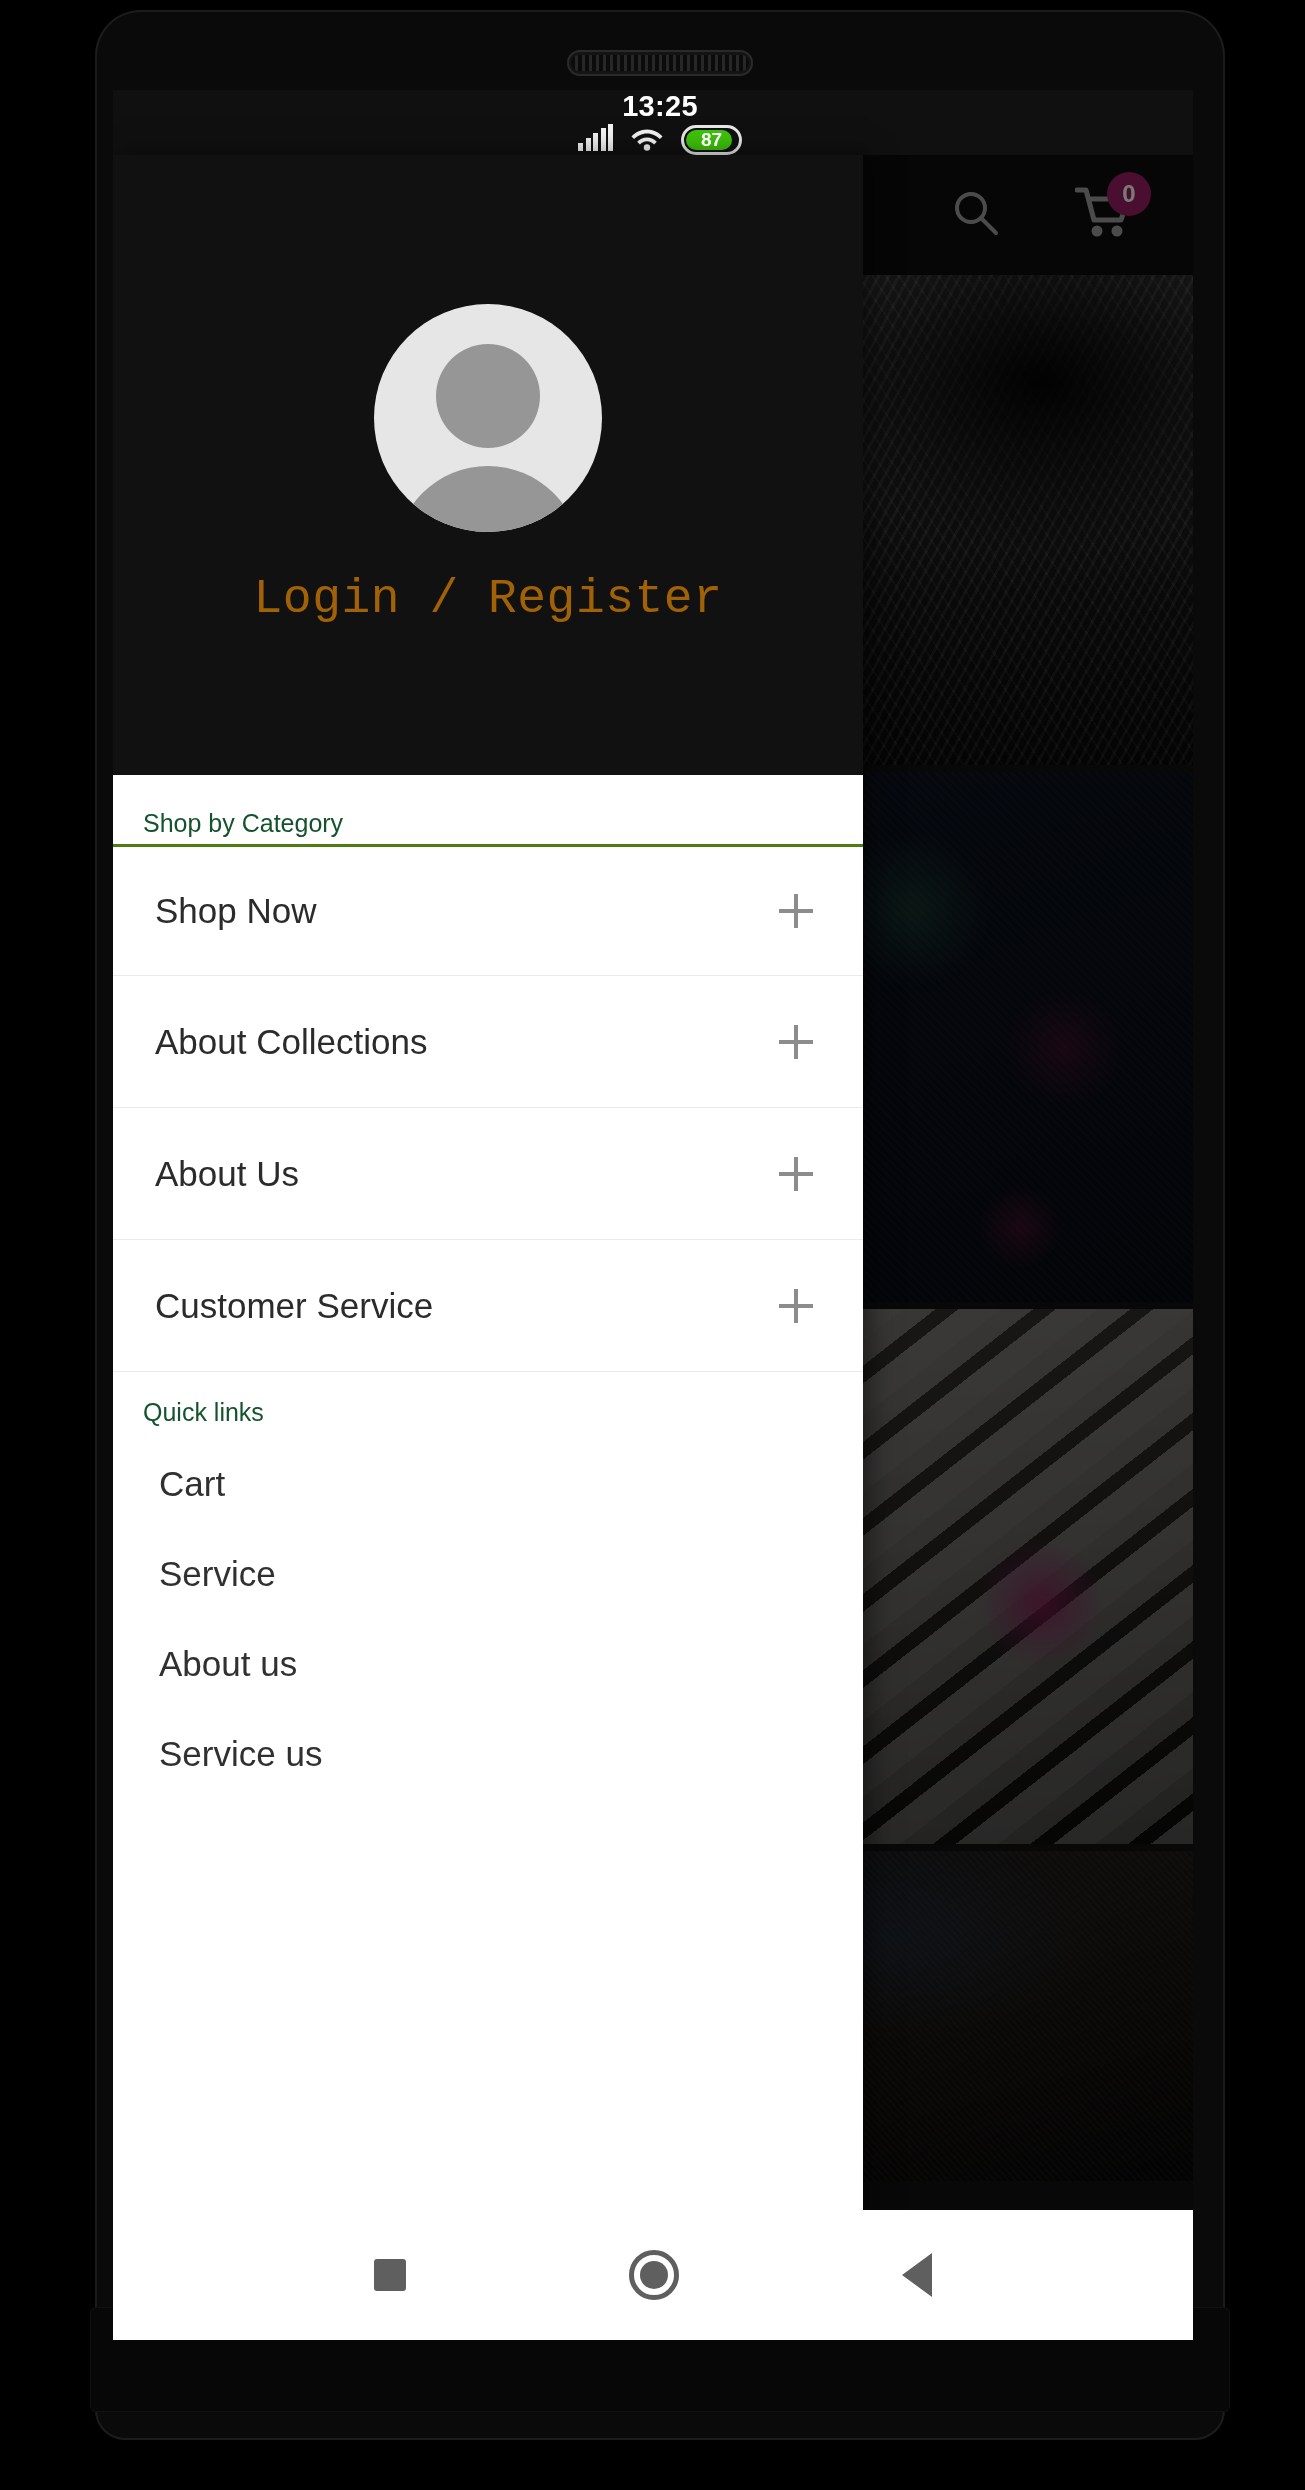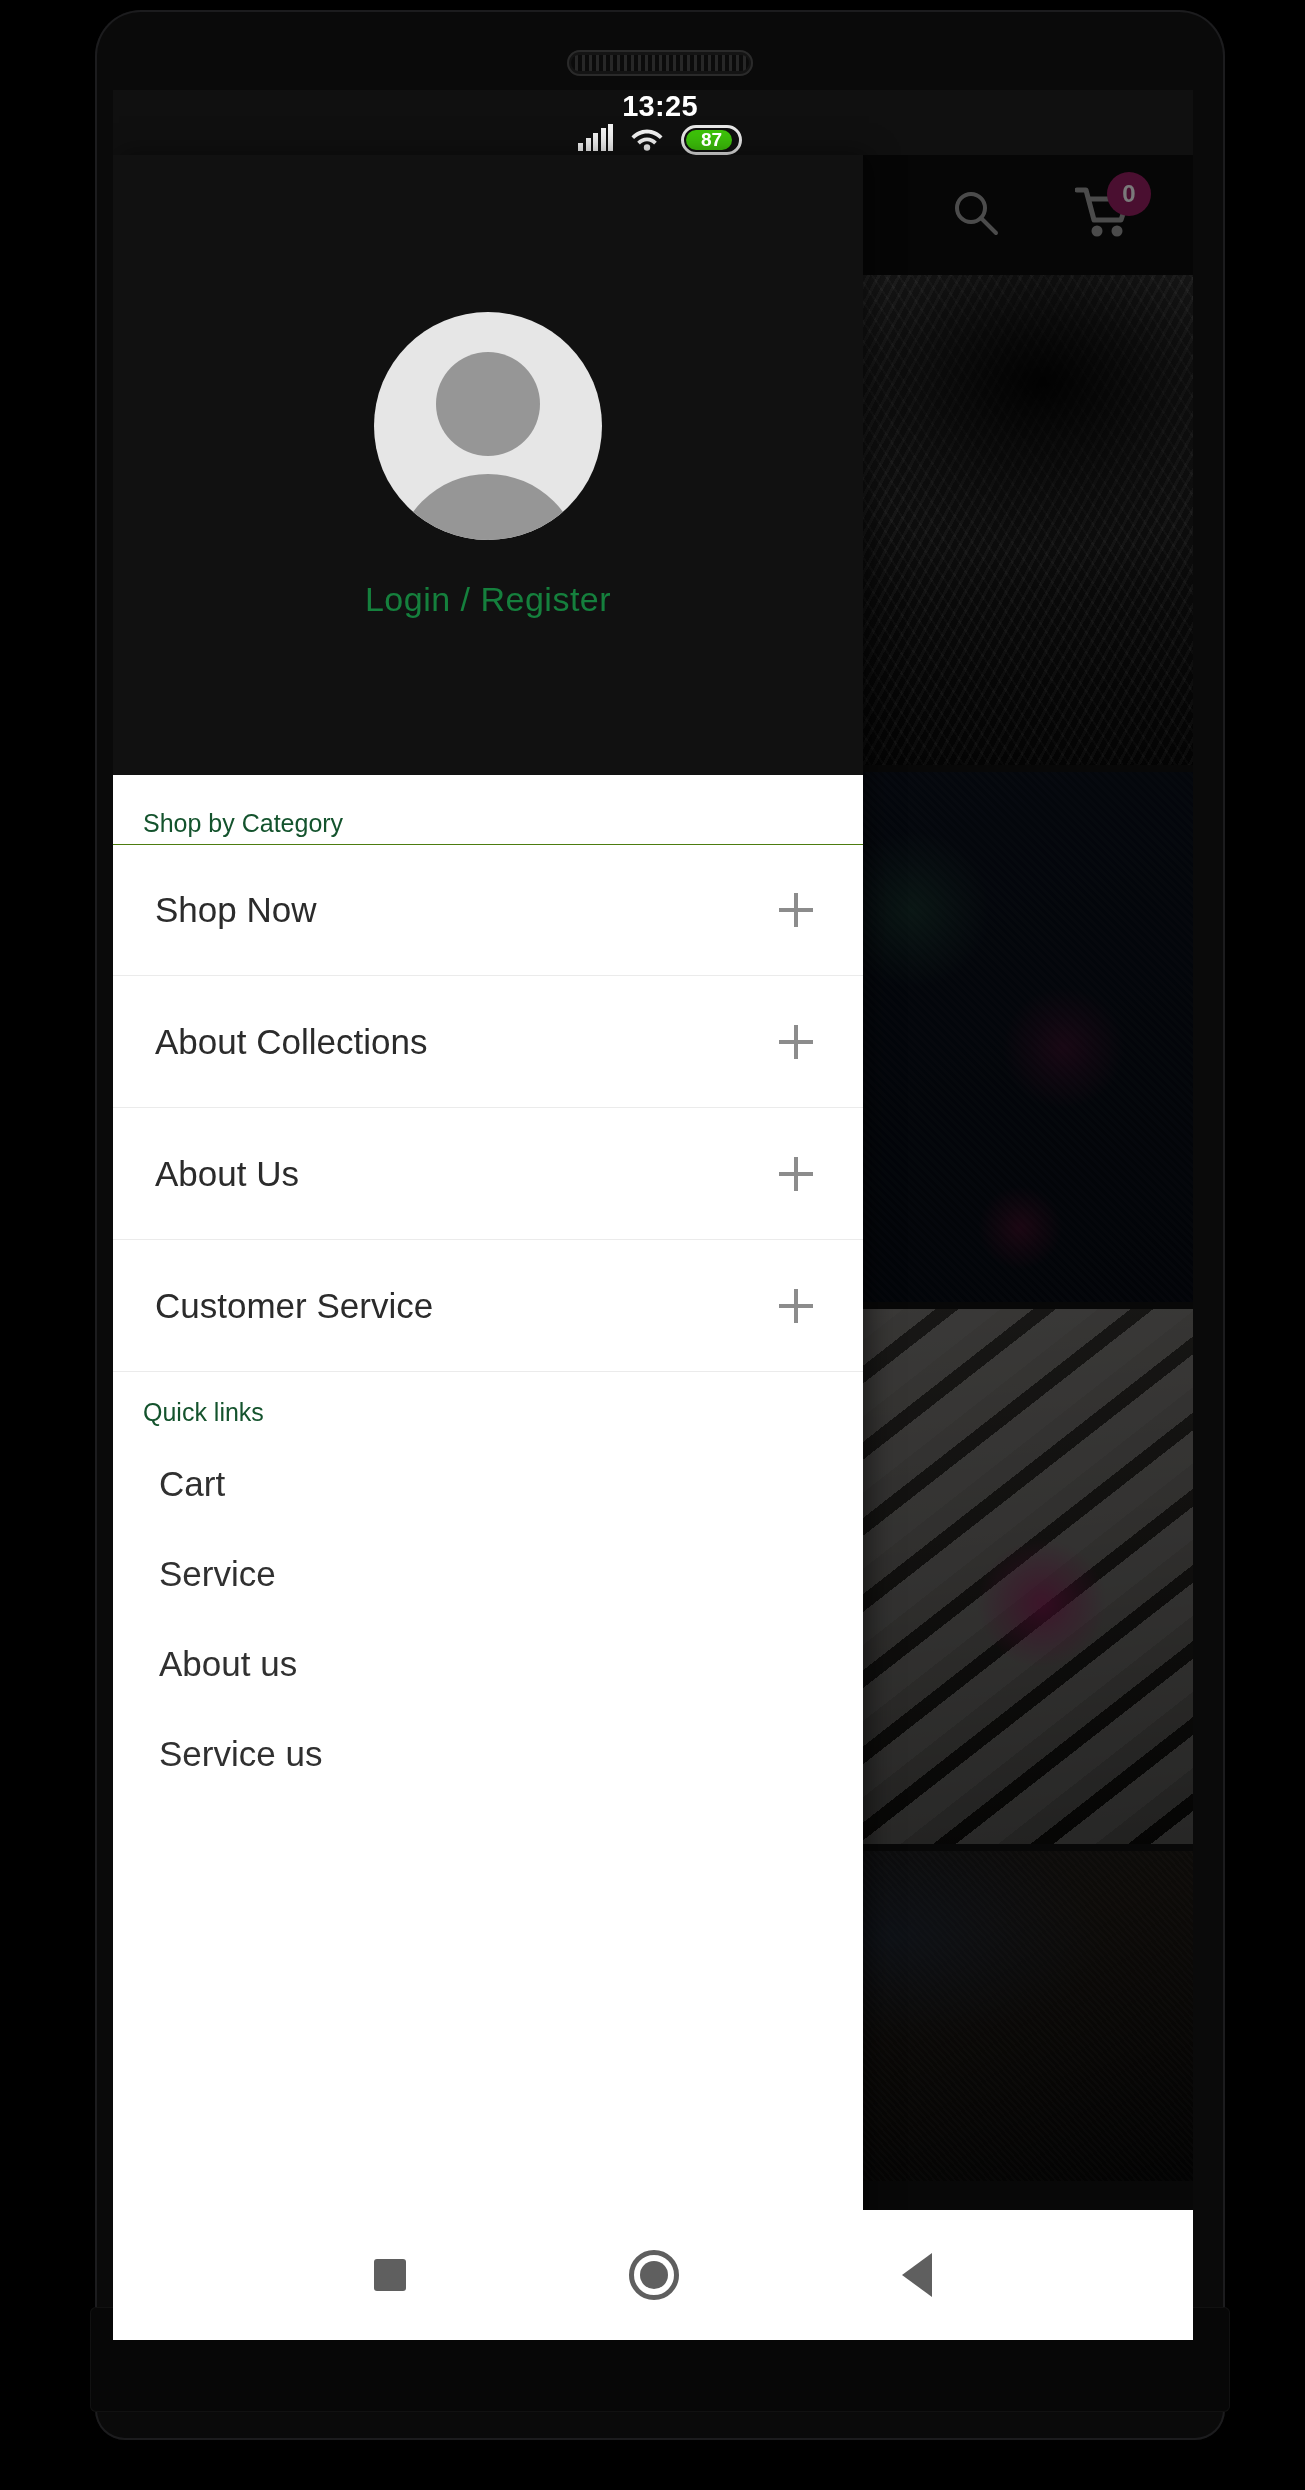--- a/index.html
+++ b/index.html
@@ -267,23 +267,24 @@
   }
   #avatar .body {
     position: absolute;
     left: 50%; top: 162px;
     transform: translateX(-50%);
     width: 186px; height: 150px;
     border-radius: 93px 93px 0 0;
     background: #969696;
   }
   #login-register-label {
-    color: #15803d;
-    font-size: 34px;
+    color: #a16207;
+    font-size: 48px;
     letter-spacing: 0.5px;
+    font-family: Liberation Mono, monospace;
   }
 
   #drawer-body {
     flex: 1;
     background: #fff;
     padding-top: 22px;
     overflow: hidden;
   }
 
   .section-title {
@@ -294,21 +295,21 @@
 
   .accordion-list { list-style: none; }
   .accordion-item {
     height: 132px;
     display: flex;
     align-items: center;
     justify-content: space-between;
     padding: 0 50px 0 42px;
     border-bottom: 1px solid #ebebeb;
   }
-  .accordion-item:first-child { border-top: 1px solid #4d7c0f; gap: 9px; }
+  .accordion-item:first-child { border-top: 3px solid #4d7c0f; gap: 9px; }
   .accordion-label {
     color: #2b2b2b;
     font-size: 35px;
   }
   .plus-icon {
     width: 34px; height: 34px;
     position: relative;
   }
   .plus-icon::before, .plus-icon::after {
     content: "";

